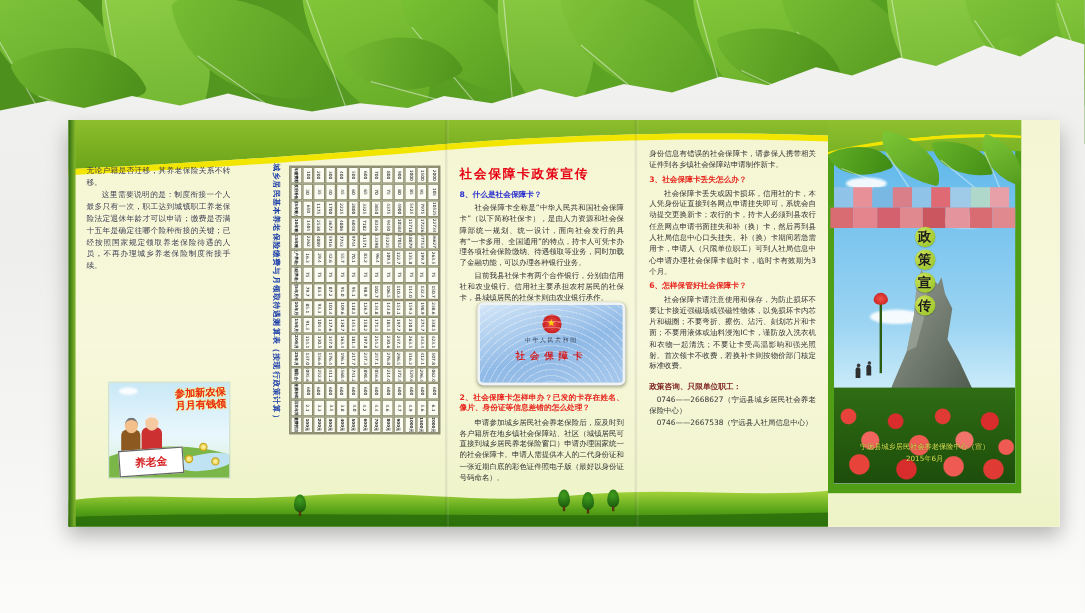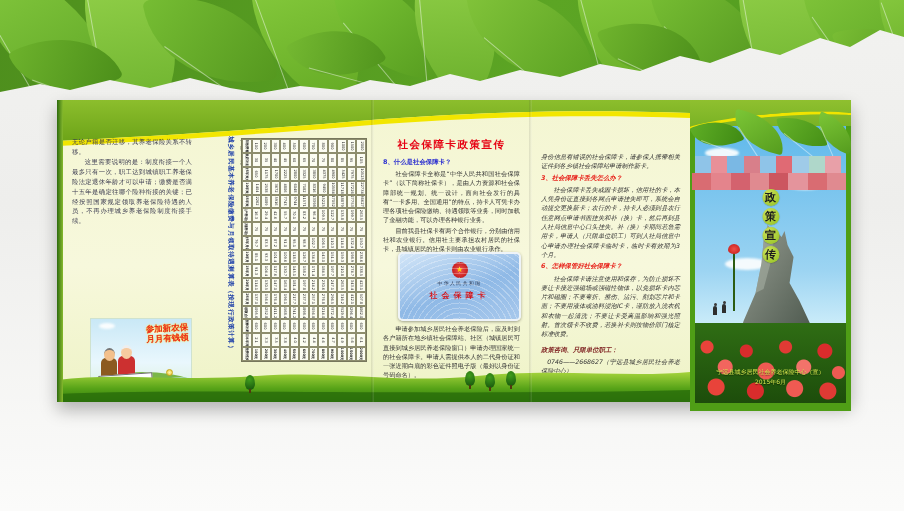--- a/index.html
+++ b/index.html
@@ -8,21 +8,21 @@
 
   
   .leaf-band{position:absolute;left:0;top:0;width:904px;height:120px;background:linear-gradient(100deg,#4e8f1d,#5ca524 60%,#509a1e);overflow:hidden;}
   .leaf{position:absolute;border-radius:6% 94% 6% 94% / 6% 94% 6% 94%;}
   .leaf::before{content:'';position:absolute;left:12%;top:48%;width:78%;height:0;border-top:1.5px solid rgba(255,255,255,.45);transform:rotate(45deg);transform-origin:left center;}
   .torn{position:absolute;left:0;top:0;width:904px;height:511px;background:linear-gradient(#f2f2f0,#eeeeec 40%,#fbfbfa);
     clip-path:polygon(0 92px,40px 84px,70px 90px,110px 80px,150px 88px,190px 78px,230px 88px,260px 93px,300px 86px,340px 90px,370px 80px,410px 86px,450px 74px,480px 81px,520px 70px,560px 77px,600px 64px,640px 71px,680px 56px,710px 63px,750px 48px,780px 55px,820px 38px,850px 47px,880px 30px,904px 37px,904px 511px,0 511px);
     filter:drop-shadow(0 -3px 2px rgba(0,0,0,.28));}
 
   
-  .board{position:absolute;left:57px;top:100px;width:794px;height:302px;background:linear-gradient(#f4f6d2,#f7f8dc 55%,#eef3c6);box-shadow:0 8px 16px rgba(0,0,0,.28);}
+  .board{position:absolute;left:57px;top:100px;width:794px;height:339px;background:linear-gradient(#f4f6d2,#f7f8dc 55%,#eef3c6);box-shadow:0 8px 16px rgba(0,0,0,.28);padding-left:32px;}
   .fold-edge{position:absolute;left:0;top:0;width:6px;height:100%;background:linear-gradient(90deg,#2e6b0e,#86b92e);}
   .panel-sep{position:absolute;top:0;width:3px;height:100%;background:linear-gradient(90deg,rgba(0,0,0,.10),rgba(255,255,255,.12));}
 
   .header-band{position:absolute;left:0;top:0;width:633px;height:48px;}
   .grass{position:absolute;left:0;bottom:0;width:633px;height:52px;}
   .tree{position:absolute;width:10px;height:15px;background:radial-gradient(circle at 45% 30%,#3f9c1c,#14500c);border-radius:50% 50% 50% 50% / 62% 62% 42% 42%;}
   .tree::after{content:'';position:absolute;left:4px;bottom:-3px;width:2px;height:4px;background:#53380f;}
 
   
   .panel1{position:absolute;left:6px;top:0;width:145px;height:311px;overflow:hidden;}
@@ -52,21 +52,21 @@
   .tcell span{display:block;transform:rotate(90deg);font-size:3.6px;white-space:nowrap;color:#222;}
   .tcell.hd span{font-weight:bold;font-size:3.4px;}
 
   
   .tpanel{position:absolute;top:0;height:311px;overflow:hidden;}
   .tpanel .inner{position:absolute;left:11px;right:10px;top:34px;}
   .tpanel p{margin:0 0 1px 0;font-size:6.2px;line-height:1.5;color:#333;text-align:justify;}
   .tpanel p.ind{text-indent:2em;}
   .h-red{font-size:6.4px;font-weight:bold;color:#e8261e;margin:3px 0 2px 0;line-height:1.45;text-align:justify;}
   .h-blue{font-size:6.4px;font-weight:bold;color:#2b2fd0;margin:3px 0 2px 0;}
-  .p3-title{font-size:10.5px;font-weight:bold;color:#e60012;text-align:center;letter-spacing:1.5px;margin:4px 0 6px 0;font-family:"DejaVu Serif",serif;}
+  .p3-title{font-size:10.5px;font-weight:bold;color:#e60012;letter-spacing:1.5px;margin:4px 0 6px 0;font-family:"DejaVu Serif",serif;}
   .contact-h{font-size:6.4px;font-weight:bold;color:#7d1f1f;margin:7px 0 2px 0;}
   .tel{text-indent:1em;}
 
   
   .sscard{position:absolute;left:26px;top:152px;width:119px;height:65px;border-radius:5px;border:2px solid #eef3f8;
     background:linear-gradient(160deg,#d3e6f8,#8fb9e6 55%,#a7c8ec);
     box-shadow:0 1px 3px rgba(0,0,0,.35);overflow:hidden;text-align:center;}
   .sscard::before{content:'';position:absolute;inset:0;background:repeating-radial-gradient(circle at 50% 130%,rgba(255,255,255,.28) 0 1px,transparent 1px 5px);}
   .sscard .emblem{width:16px;height:16px;margin:8px auto 2px auto;border-radius:50%;background:radial-gradient(#f05050,#b40a0a);display:flex;align-items:center;justify-content:center;color:#ffd200;font-size:8px;line-height:1;}
   .sscard .country{font-size:4.8px;color:#27324a;letter-spacing:1.5px;}
@@ -908,26 +908,27 @@
         <div class="h-blue">8、什么是社会保障卡？</div>
         <p class="ind">社会保障卡全称是“中华人民共和国社会保障卡”（以下简称社保卡），是由人力资源和社会保障部统一规划、统一设计，面向社会发行的具有“一卡多用、全国通用”的特点，持卡人可凭卡办理各项社会保险缴纳、待遇领取等业务，同时加载了金融功能，可以办理各种银行业务。</p>
         <p class="ind">目前我县社保卡有两个合作银行，分别由信用社和农业银行。信用社主要承担农村居民的社保卡，县城镇居民的社保卡则由农业银行承作。</p>
       </div>
       <div class="sscard">
         <div class="emblem">★</div>
         <div class="country">中华人民共和国</div>
         <div class="cname">社会保障卡</div>
       </div>
       <div class="inner" style="top:224px;">
+        <div class="h-red">2、社会保障卡怎样申办？已发的卡存在姓名、像片、身份证等信息差错的怎么处理？</div>
         <p class="ind">申请参加城乡居民社会养老保险后，应及时到各户籍所在地乡镇社会保障站、社区（城镇居民可直接到城乡居民养老保险窗口）申请办理国家统一的社会保障卡。申请人需提供本人的二代身份证和一张近期白底的彩色证件照电子版（最好以身份证号码命名）。</p>
       </div>
     </div>
 
     <div class="tpanel" style="left:473px;width:160px;">
-      <div class="inner" style="top:52px;font-style:italic;">
+      <div class="inner" style="top:24px;">
         <p>身份信息有错误的社会保障卡，请参保人携带相关证件到各乡镇社会保障站申请制作新卡。</p>
         <div class="h-red">3、社会保障卡丢失怎么办？</div>
         <p class="ind">社会保障卡丢失或因卡损坏，信用社的卡，本人凭身份证直接到各网点申请挂失即可，系统会自动提交更换新卡；农行的卡，持卡人必须到县农行任意网点申请书面挂失和补（换）卡，然后再到县人社局信息中心口头挂失。补（换）卡期间若急需用卡，申请人（只限单位职工）可到人社局信息中心申请办理社会保障卡临时卡，临时卡有效期为3个月。</p>
         <div class="h-red">6、怎样保管好社会保障卡？</div>
         <p class="ind">社会保障卡请注意使用和保存，为防止损坏不要让卡接近强磁场或强磁性物体，以免损坏卡内芯片和磁圈；不要弯折、擦伤、沾污、刻划芯片和卡面；不要用液体或油料浸泡IC卡，谨防放入洗衣机和衣物一起清洗；不要让卡受高温影响和强光照射。首次领卡不收费，若换补卡则按物价部门核定标准收费。</p>
         <div class="contact-h">政策咨询、只限单位职工：</div>
         <p class="tel">0746——2668627（宁远县城乡居民社会养老保险中心）</p>
         <p class="tel">0746——2667538（宁远县人社局信息中心）</p>
       </div>
     </div>

